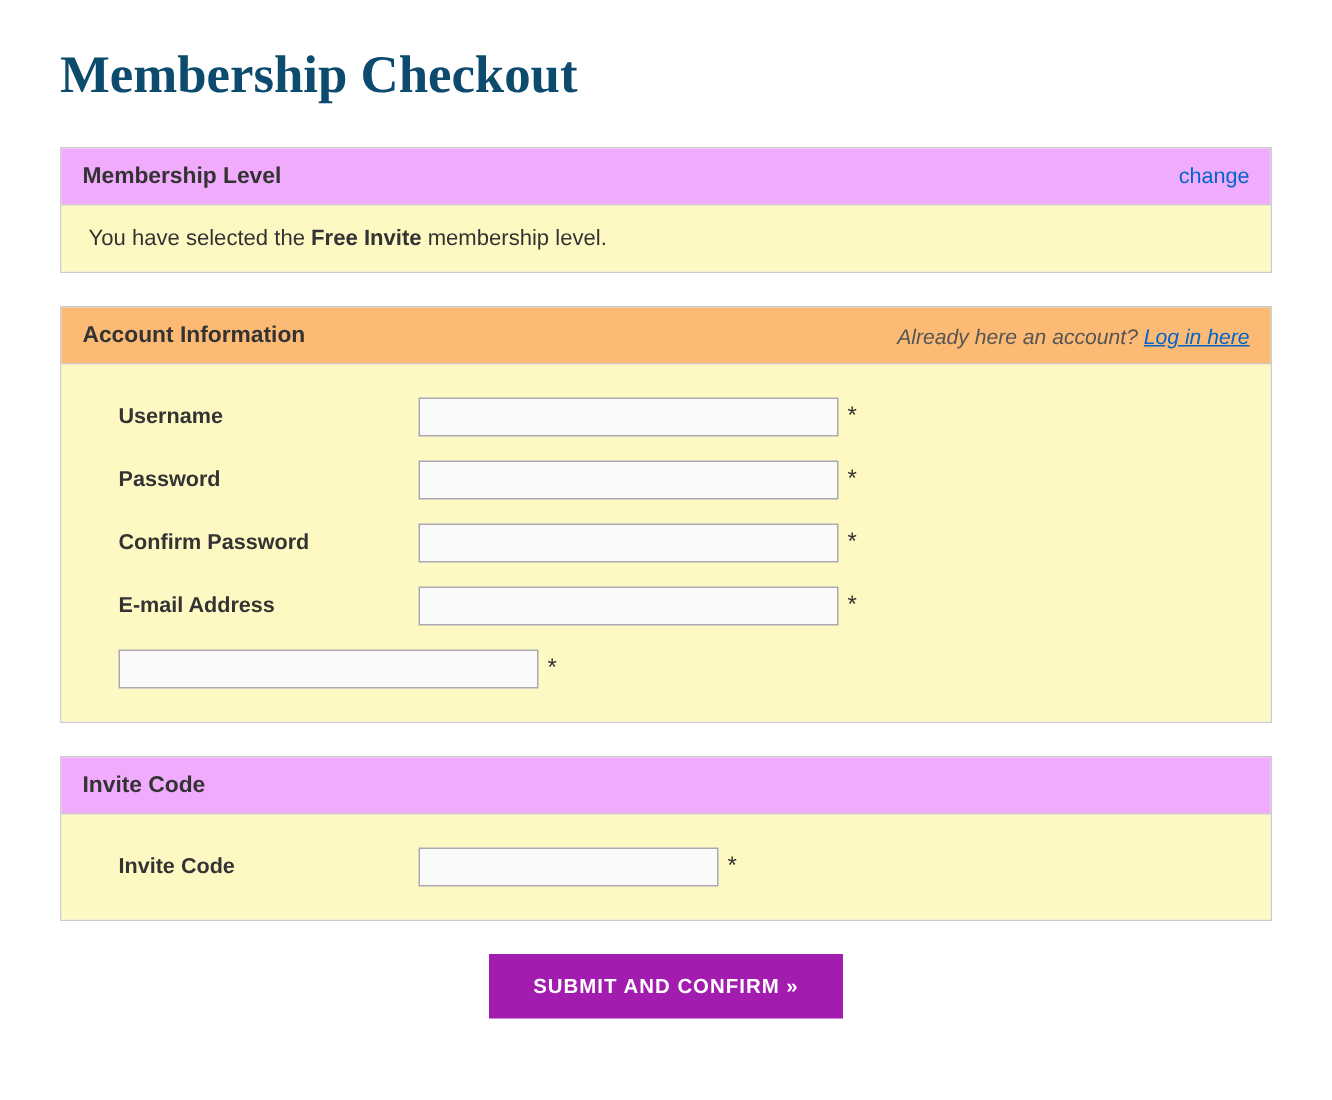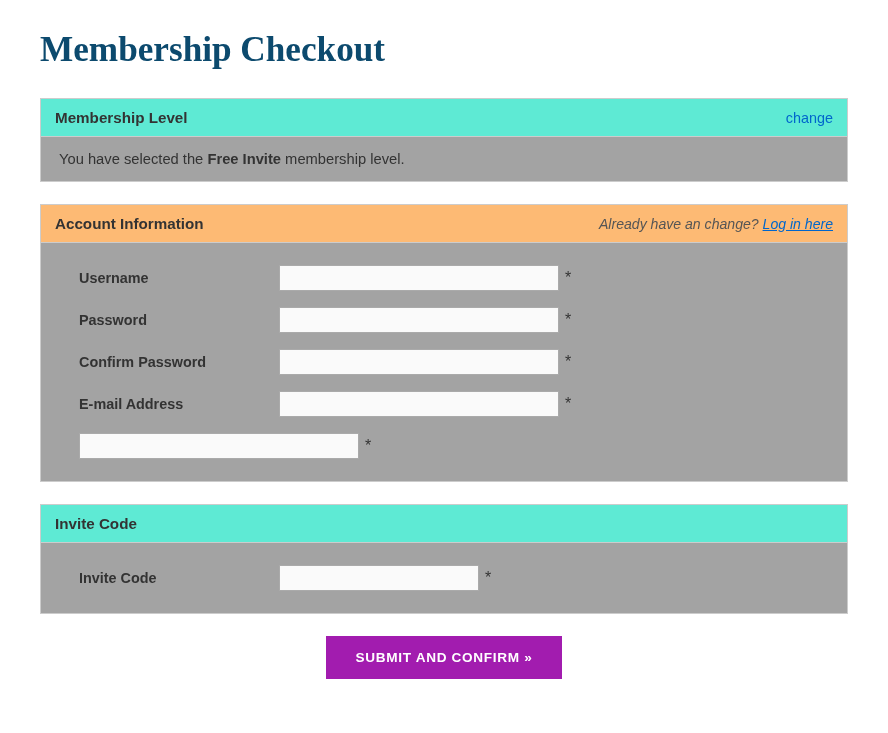--- a/index.html
+++ b/index.html
@@ -26,41 +26,41 @@
     .section-box {
       border: 1px solid #ccc;
       margin-bottom: 22px;
     }
 
     .section-header {
       display: flex;
       justify-content: space-between;
       align-items: center;
       padding: 10px 14px;
-      background: #5eead4;
+      background: #f0abfc;
       border-bottom: 1px solid #ccc;
     }
 
     .section-header-title {
       font-weight: bold;
       font-size: 0.95rem;
       font-family: Arial, sans-serif;
     }
 
     .section-header-link {
       color: #0066cc;
       font-size: 0.9rem;
       text-decoration: none;
       font-family: Arial, sans-serif;
       cursor: pointer;
     }
 
     .section-body {
       padding: 14px 18px;
-      background: #a3a3a3;
+      background: #fef9c3;
     }
 
     .membership-text {
       font-family: Arial, sans-serif;
       font-size: 0.92rem;
       color: #333;
     }
 
     .membership-text strong {
       font-weight: bold;
@@ -173,21 +173,21 @@
     <p class="membership-text">
       <span>You have selected the </span><strong>Free Invite</strong><span> membership level.</span>
     </p>
   </div>
 </div>
 
 <div class="section-box">
   <div class="account-section-header">
     <span class="section-header-title">Account Information</span>
     <span class="account-header-right">
-      <span>Already have an change?</span>
+      <span>Already here an account?</span>
       <a>Log in here</a>
     </span>
   </div>
   <div class="section-body">
 
     <div class="form-row">
       <label class="form-label">Username</label>
       <div class="form-input-wrap">
         <input class="form-input" type="text" style="">
         <span class="required-star">*</span>

